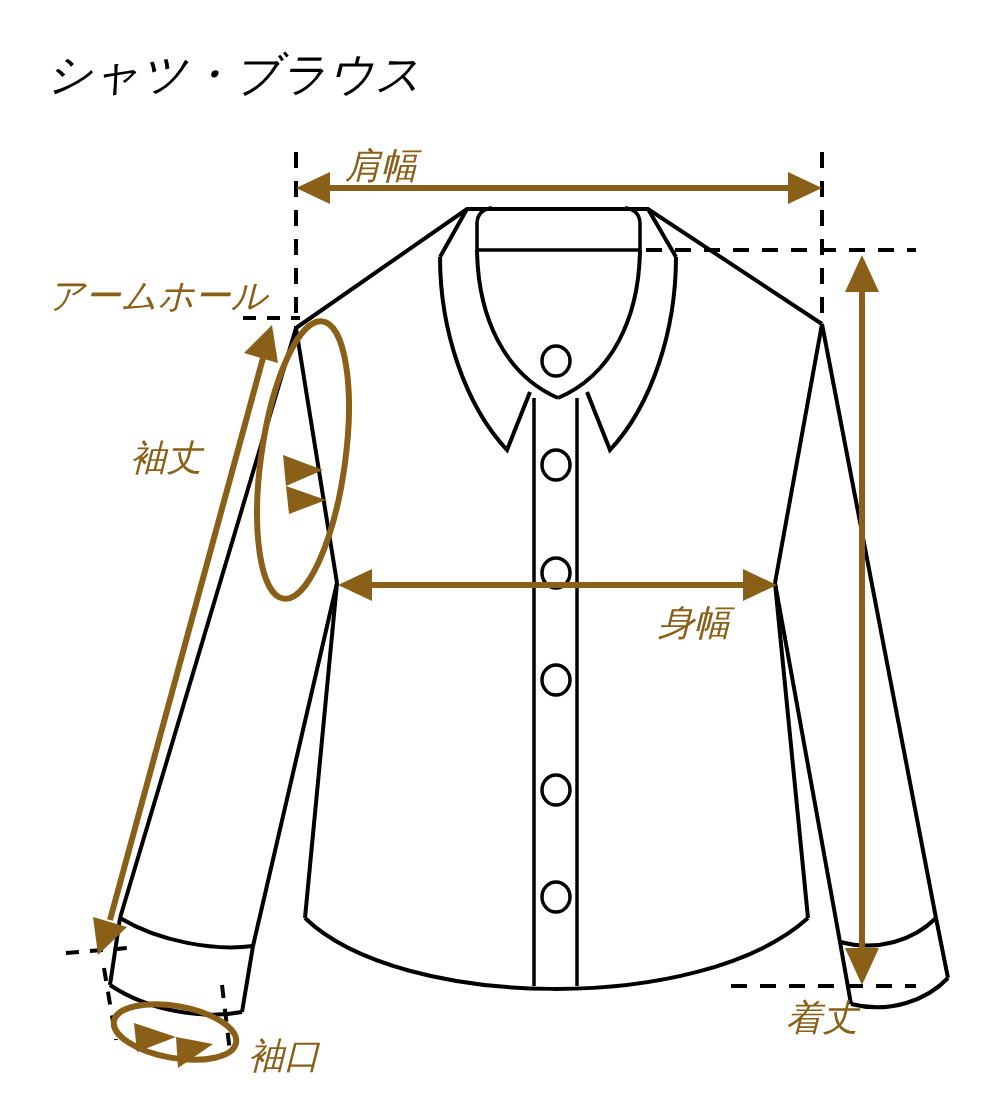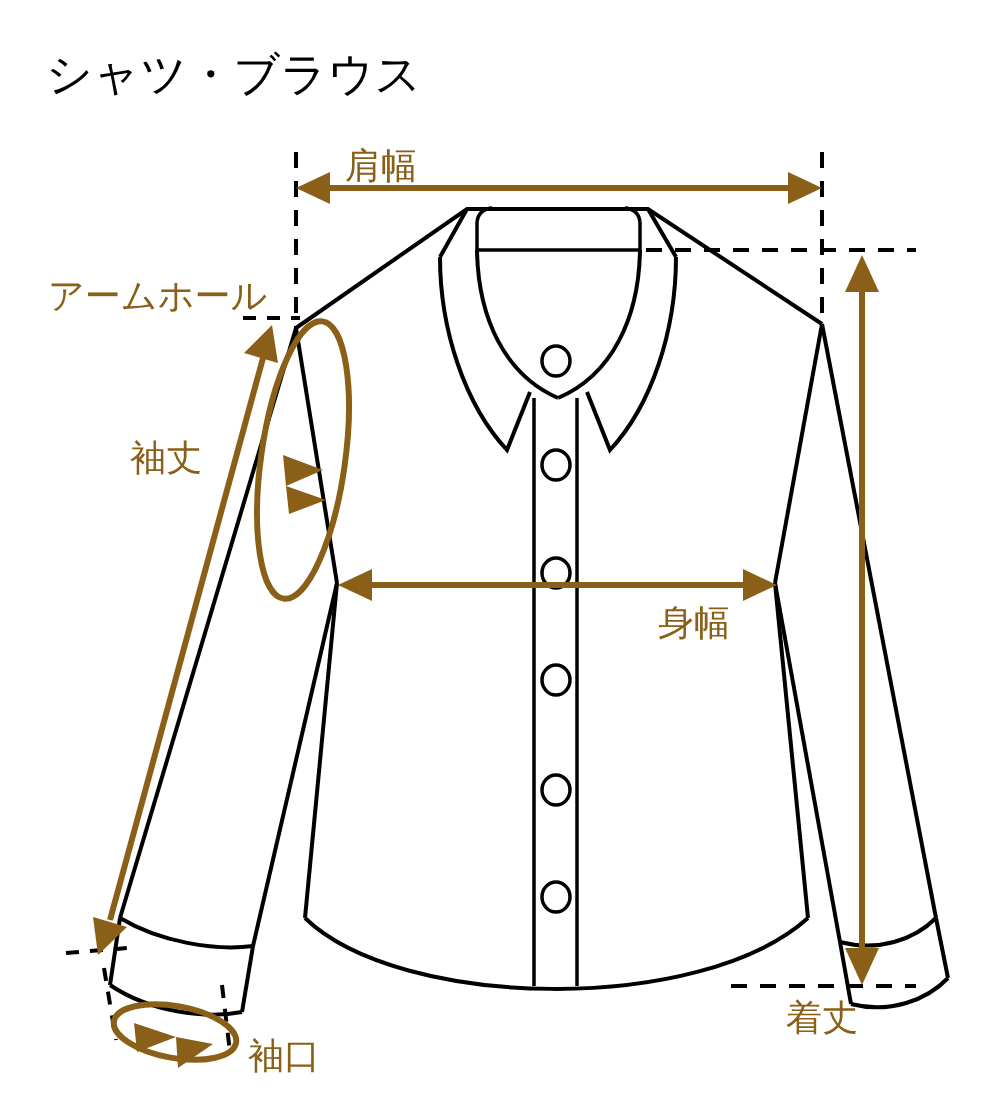--- a/index.html
+++ b/index.html
@@ -11,20 +11,21 @@
     width: 1000px;
     height: 1096px;
     font-family: "DejaVu Sans", "Liberation Sans", sans-serif;
     position: relative;
     overflow: hidden;
   }
   #diagram-root {
     position: relative;
     width: 1000px;
     height: 839px;
+    font-style: italic;
   }
   svg.figure {
     position: absolute;
     left: 0;
     top: 0;
     width: 1000px;
     height: 1096px;
   }
   .garment-line {
     fill: none;

